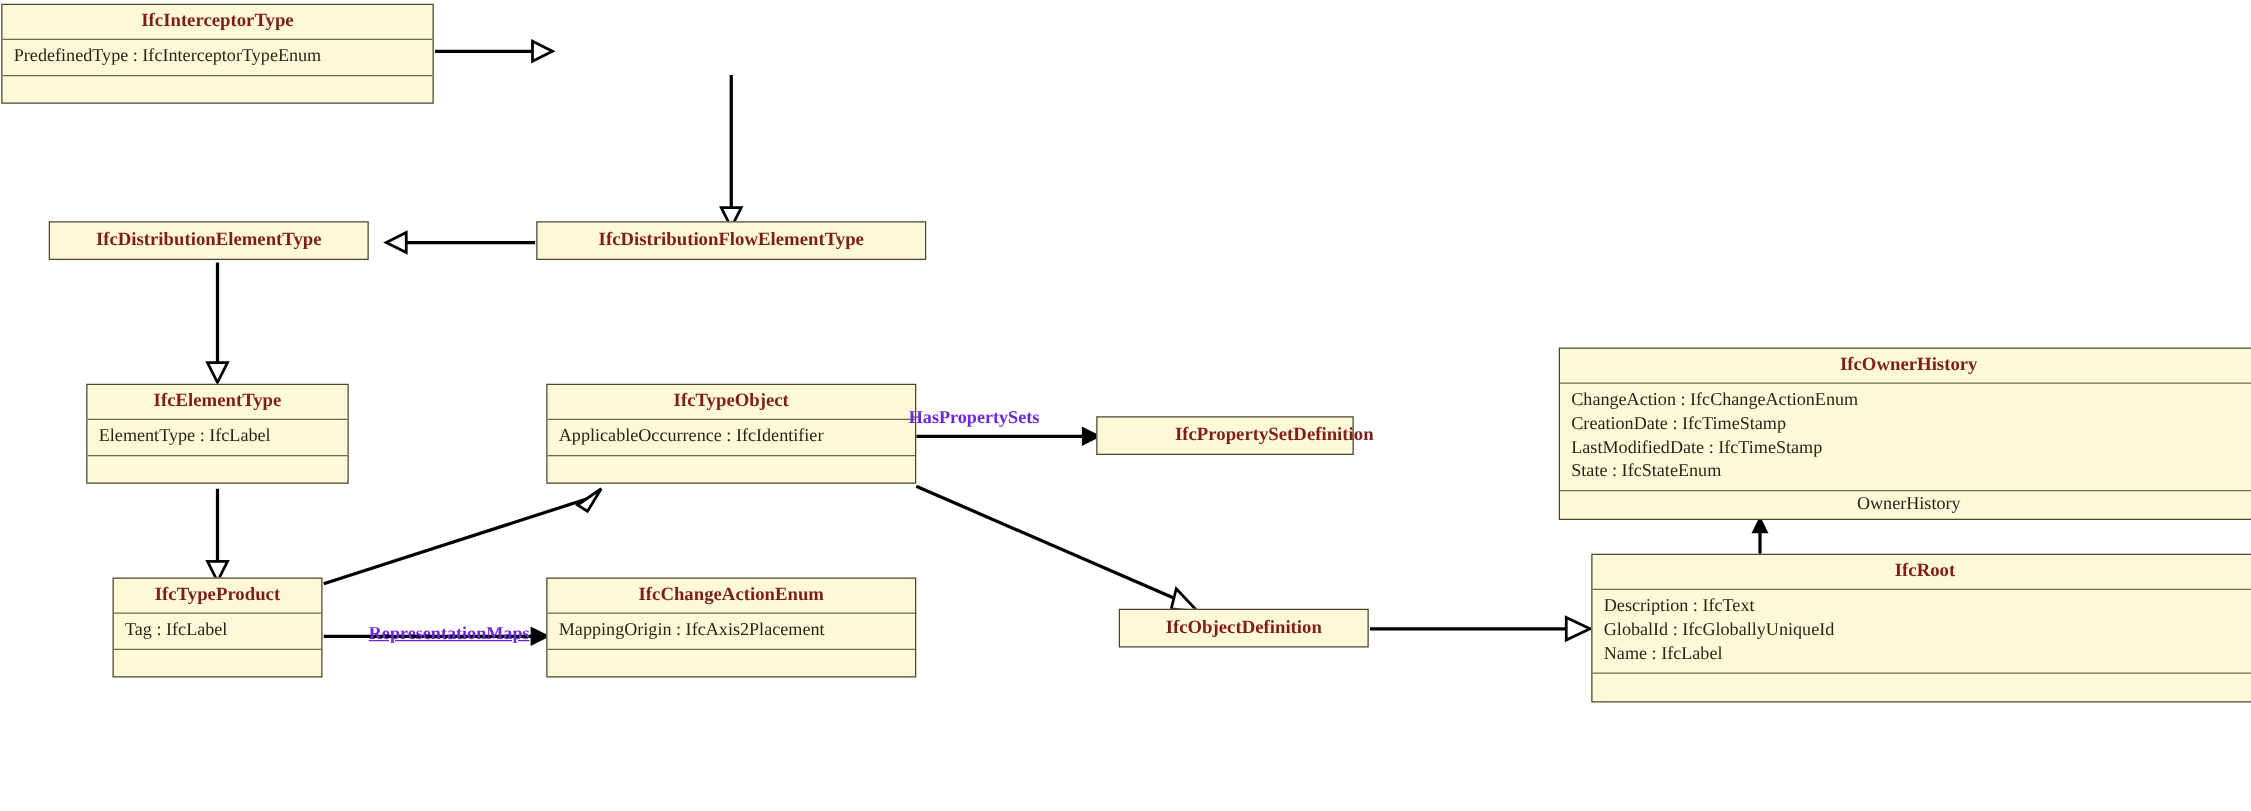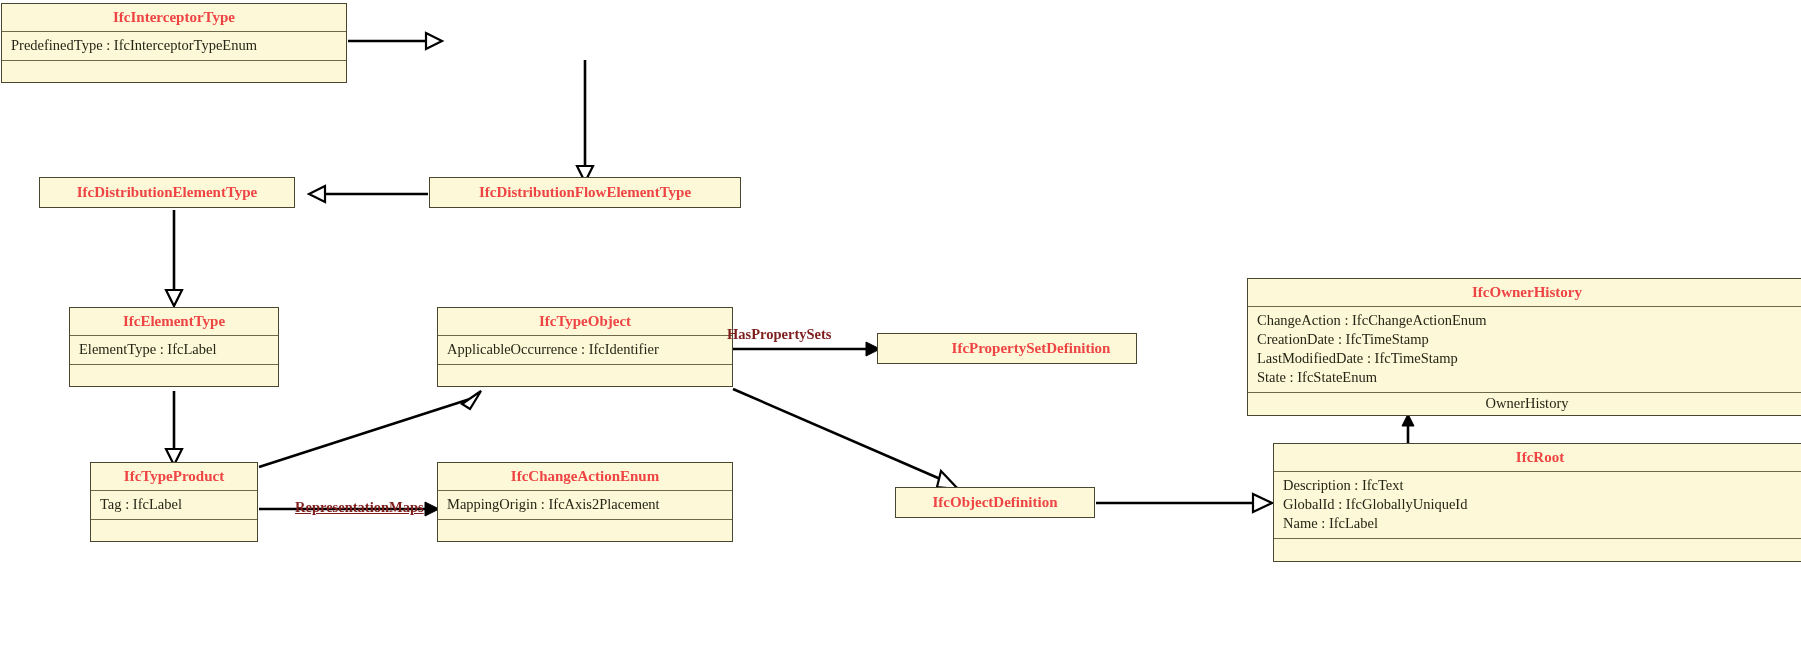--- a/index.html
+++ b/index.html
@@ -20,21 +20,21 @@
     box-sizing:border-box;
     background:#fcf8d8;
     border:1.5px solid #4a4730;
     display:flex;
     flex-direction:column;
     z-index:5;
   }
   .uml-class .cls-name{
     font-weight:bold;
     text-align:center;
-    color:#ef4444;
+    color:#7f1d1d;
     padding:5px 8px 5px 8px;
     line-height:1.12;
     white-space:nowrap;
     font-size:15px;
   }
   .uml-class .cls-attrs{
     border-top:1.5px solid #6d6a4b;
     padding:4px 9px 5px 9px;
     color:#262616;
     font-size:14.5px;
@@ -77,21 +77,21 @@
   .arrow-solid{
     fill:#000000;
     stroke:#000000;
     stroke-width:1;
   }
   
   .edge-label{
     position:absolute;
     font-weight:bold;
     font-size:14.5px;
-    color:#7f1d1d;
+    color:#6d28d9;
     white-space:nowrap;
     z-index:9;
     line-height:1;
   }
 </style>
 </head>
 <body>
 
 <div id="canvas">
 
@@ -173,21 +173,21 @@
   <div class="uml-class simple" style="left:429px;top:177px;width:312px;">
     <div class="cls-name">IfcDistributionFlowElementType</div>
   </div>
 
   <div class="uml-class" style="left:437px;top:307px;width:296px;">
     <div class="cls-name">IfcTypeObject</div>
     <div class="cls-attrs">ApplicableOccurrence : IfcIdentifier</div>
     <div class="cls-ops">&nbsp;</div>
   </div>
 
-  <div class="uml-class simple" style="left:877px;top:333px;width:260px;padding-left:48px;">
+  <div class="uml-class simple" style="left:877px;top:333px;width:206px;padding-left:48px;">
     <div class="cls-name">IfcPropertySetDefinition</div>
   </div>
 
   <div class="uml-class" style="left:1247px;top:278px;width:560px;">
     <div class="cls-name">IfcOwnerHistory</div>
     <div class="cls-attrs">
       <div>ChangeAction : IfcChangeActionEnum</div>
       <div>CreationDate : IfcTimeStamp</div>
       <div>LastModifiedDate : IfcTimeStamp</div>
       <div>State : IfcStateEnum</div>

